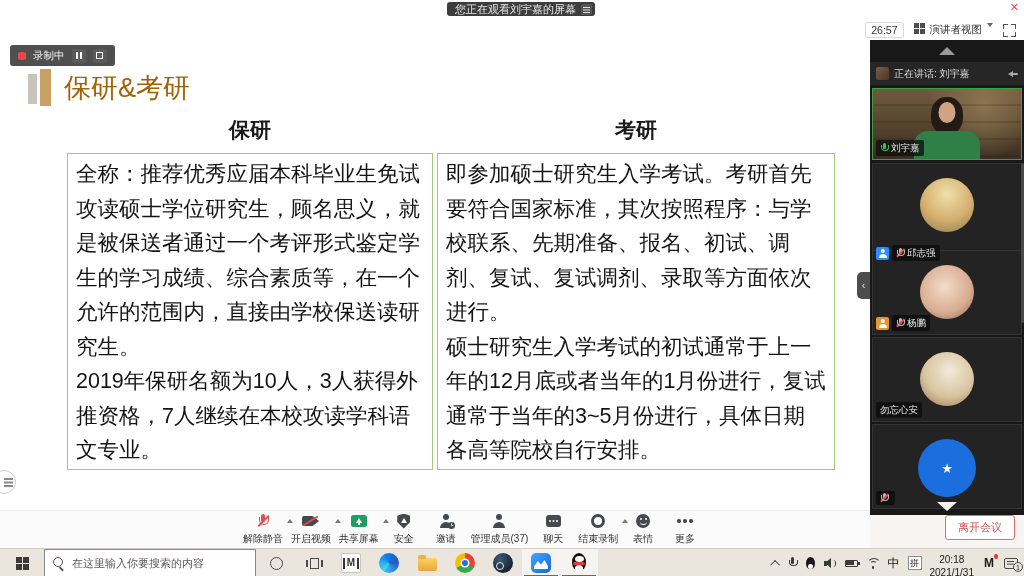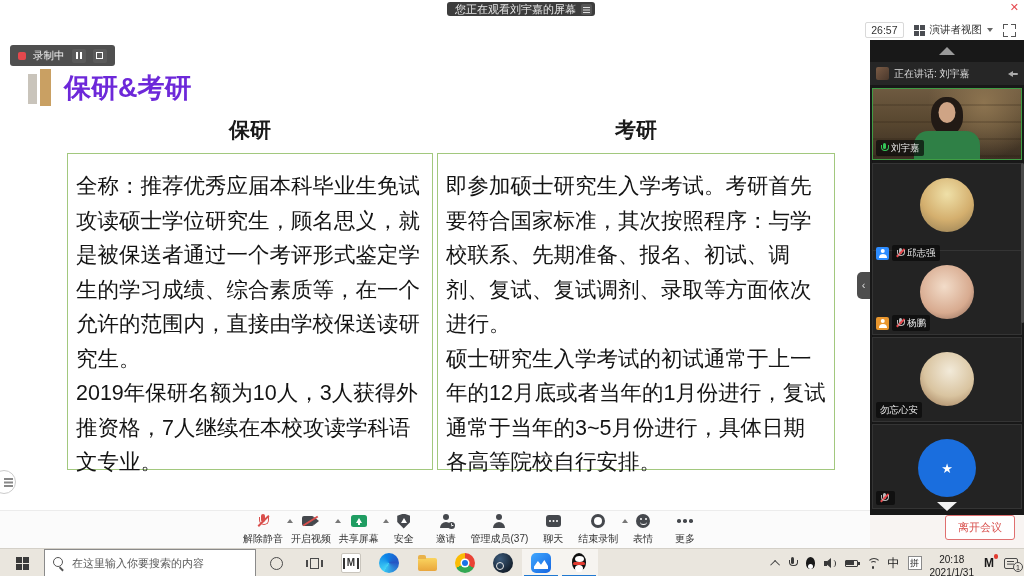--- a/index.html
+++ b/index.html
@@ -34,42 +34,42 @@
   .rec-dot { width:8px; height:8px; background:#e5484d; border-radius:2px; }
   .rec-pill .lbl { font-size:10.5px; color:#f2f2f2; white-space:nowrap; }
   .rec-btn { position:relative; width:14px; height:14px; background:#5a5a5a; border-radius:2px; }
   .rec-btn.pause i { position:absolute; top:3.5px; width:2px; height:7px; background:#fff; }
   .rec-btn.pause i:nth-child(1){left:4px;} .rec-btn.pause i:nth-child(2){left:8px;}
   .rec-btn.stop i { position:absolute; left:3.5px; top:3.5px; width:7px; height:7px; border:1.4px solid #fff; }
 
   
   .tr-controls { position:absolute; right:8px; top:22px; display:flex; align-items:center; gap:10px; z-index:8;padding-left:48px; }
   .timer-box { background:#fff; border:1px solid #d9d9d9; border-radius:2px; font-size:10.5px; color:#333; padding:1px 5px; }
-  .view-dd { display:flex; align-items:center; gap:5px; }
+  .view-dd { display:flex; gap:5px; }
   .view-dd span { font-size:10.5px; color:#333; white-space:nowrap; }
   .grid-ic { width:5px; height:5px; background:#4a4d52; box-shadow:6px 0 0 #4a4d52,0 6px 0 #4a4d52,6px 6px 0 #4a4d52; margin-right:6px; margin-bottom:6px; }
   .caret-dn { width:0; height:0; border-left:3.5px solid transparent; border-right:3.5px solid transparent; border-top:4.5px solid #666; }
   .ic-fs { position:relative; width:13px; height:13px; }
   .ic-fs::before,.ic-fs::after,.ic-fs i::before,.ic-fs i::after { content:""; position:absolute; width:4px; height:4px; border:0 solid #555; }
   .ic-fs::before { left:0; top:0; border-left-width:1.5px; border-top-width:1.5px; }
   .ic-fs::after { right:0; bottom:0; border-right-width:1.5px; border-bottom-width:1.5px; }
   .ic-fs i::before { right:0; top:0; border-right-width:1.5px; border-top-width:1.5px; }
   .ic-fs i::after { left:0; bottom:0; border-left-width:1.5px; border-bottom-width:1.5px; }
 
   
   .slide { position:absolute; left:0; top:16px; width:868px; height:494px; background:#fff; }
   .title-wrap { position:absolute; left:28px; top:52px; height:40px; }
   .bar-gray { position:absolute; left:0; top:6px; width:9px; height:30px; background:#c9c4bb; }
   .bar-tan { position:absolute; left:12px; top:1px; width:11px; height:37px; background:#c9a063; }
-  .slide-title { position:absolute; left:36px; top:2px; font-size:27px; font-weight:bold; color:#6d28d9; white-space:nowrap; }
+  .slide-title { position:absolute; left:36px; top:2px; font-size:27px; font-weight:normal; color:#a16207; white-space:nowrap; }
   .col-head { position:absolute; top:100px; font-size:21px; font-weight:bold; color:#1a1a1a; text-align:center; }
   .col-head.h1 { left:67px; width:366px; }
   .col-head.h2 { left:437px; width:398px; }
   .tbox { position:absolute; top:137px; height:317px; border:1px solid #a2c87e; background:#fff;
-    font-size:21.5px; line-height:34.5px; color:#141414; padding:15px 8px; white-space:pre-line; letter-spacing:0; }
+    font-size:21.5px; line-height:34.5px; color:#141414; padding:3px 8px; white-space:pre-line; letter-spacing:0; }
   .tbox.b1 { left:67px; width:366px; }
   .tbox.b2 { left:437px; width:398px; }
 
   
   .float-toggle { position:absolute; left:-8px; top:470px; width:24px; height:24px; border-radius:50%;
     background:#fff; border:1px solid #ccc; z-index:8; }
   .float-toggle i { position:absolute; left:11px; top:7px; width:9px; height:1.5px; background:#888; box-shadow:0 3.5px 0 #888,0 7px 0 #888; }
 
   
   .sidebar { position:absolute; left:870px; top:40px; width:154px; height:475px; background:#181818; }

